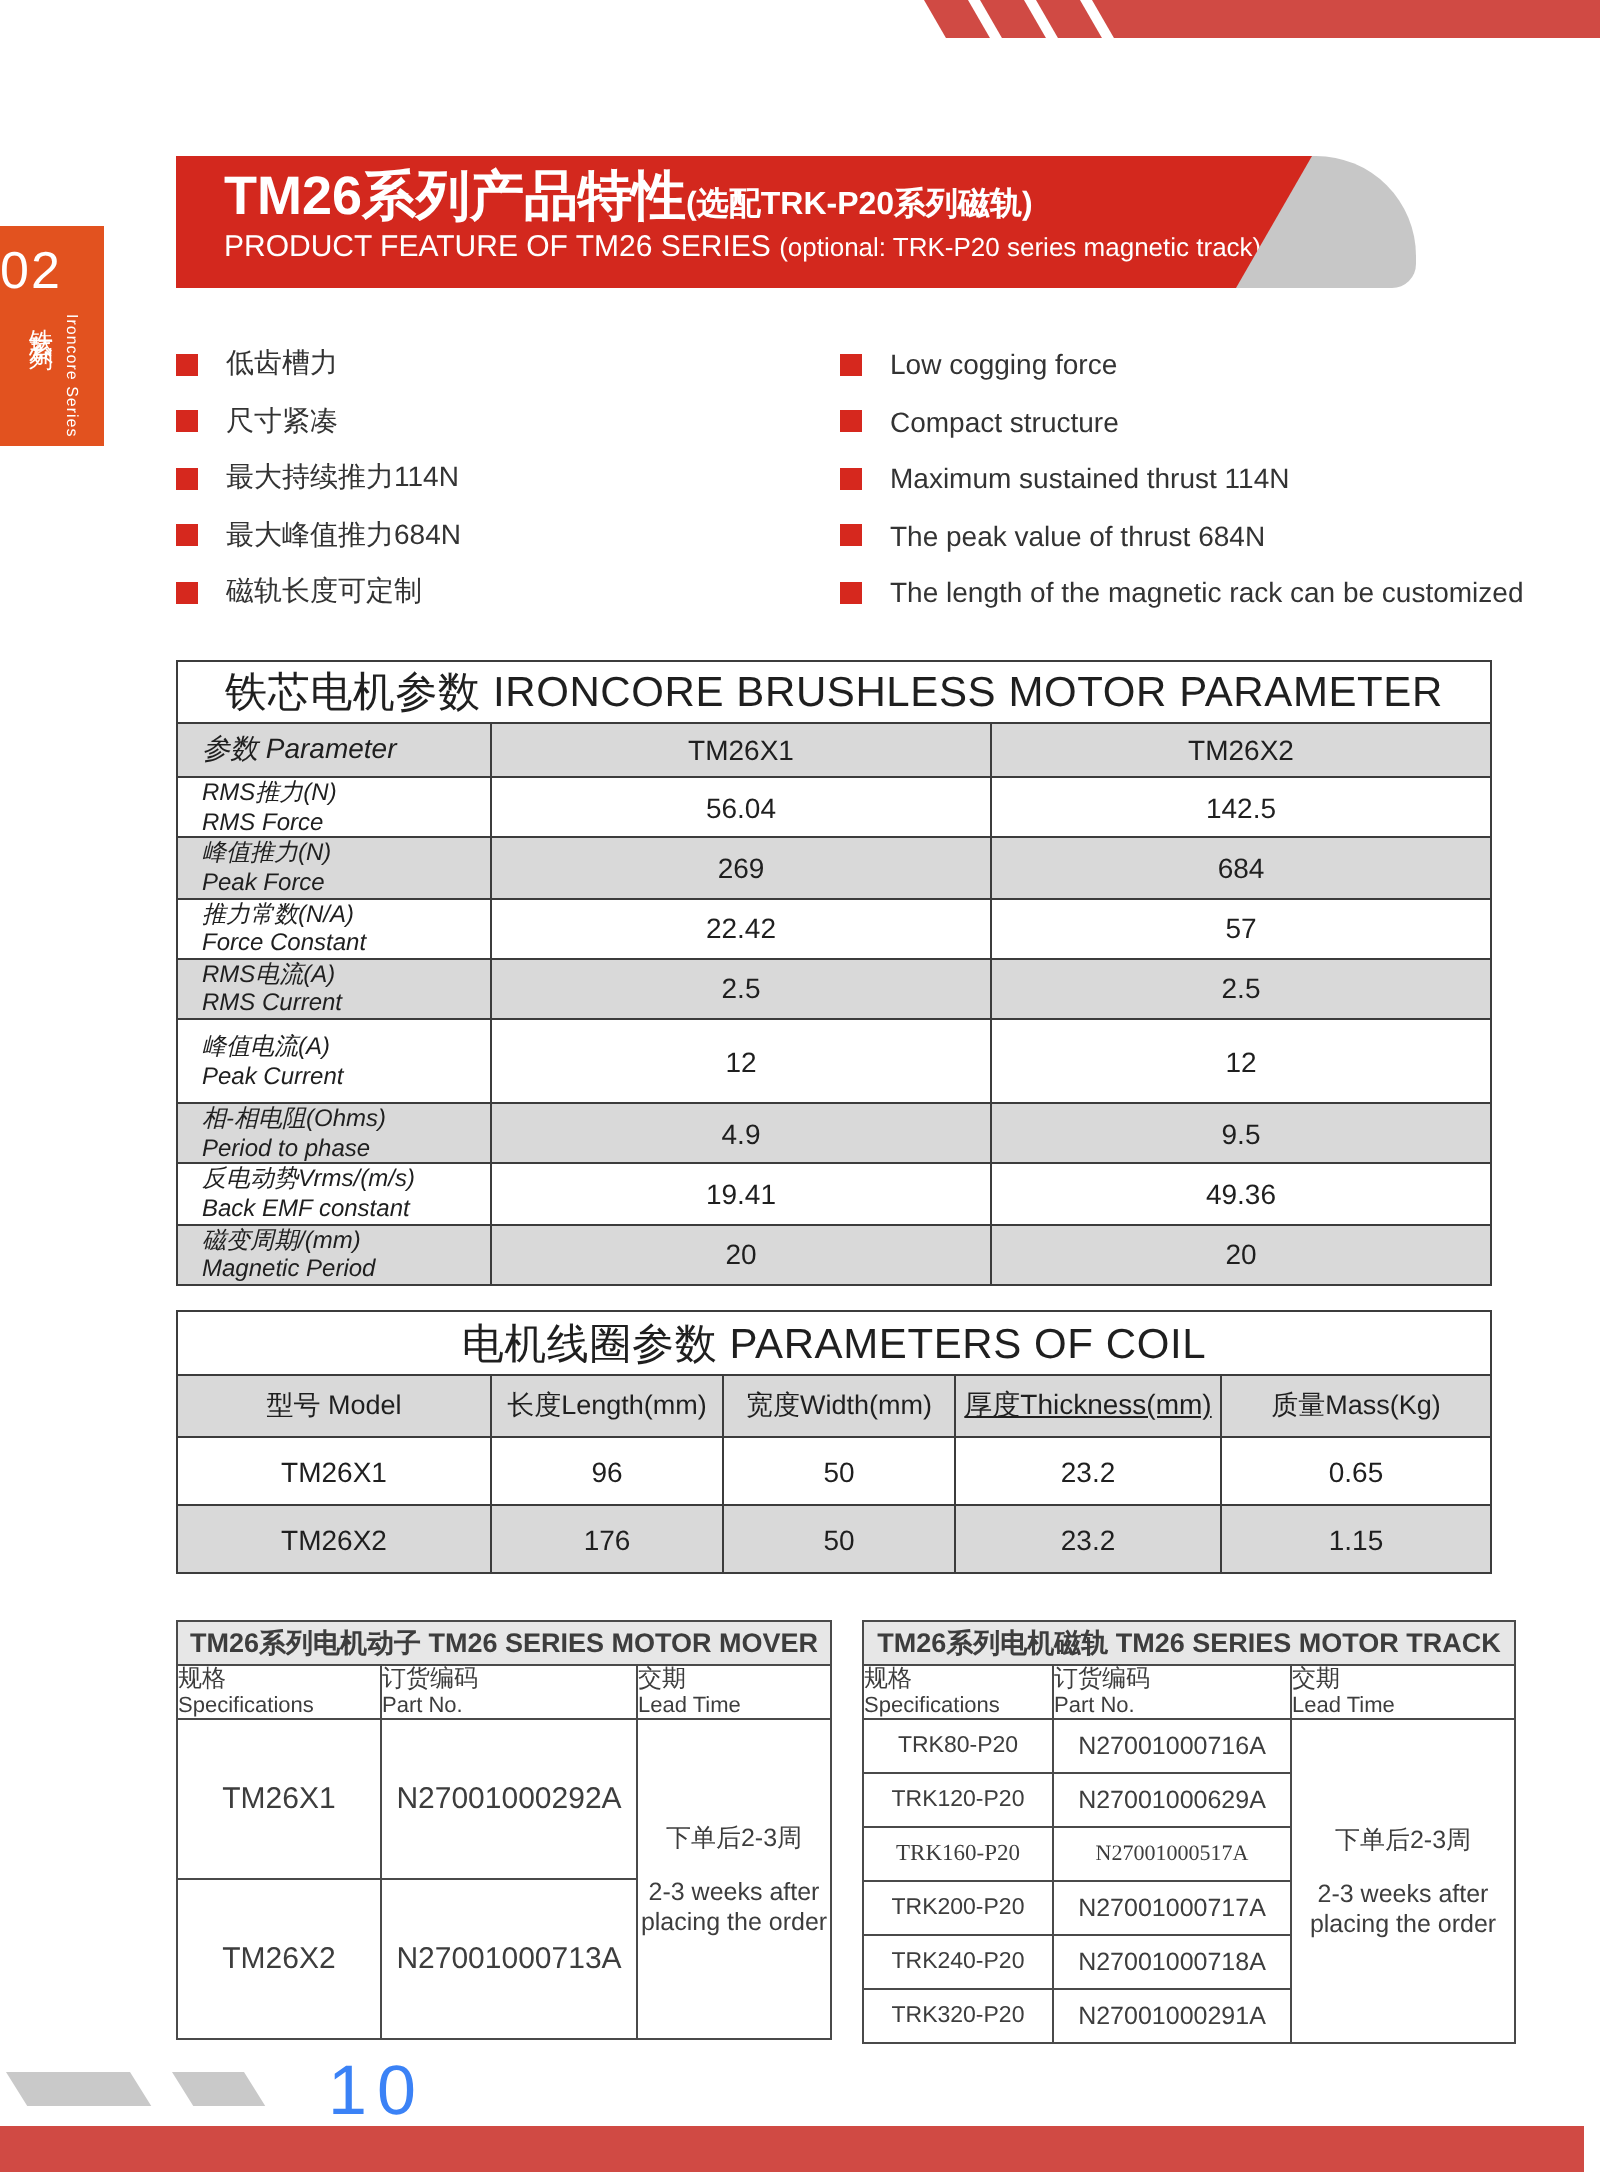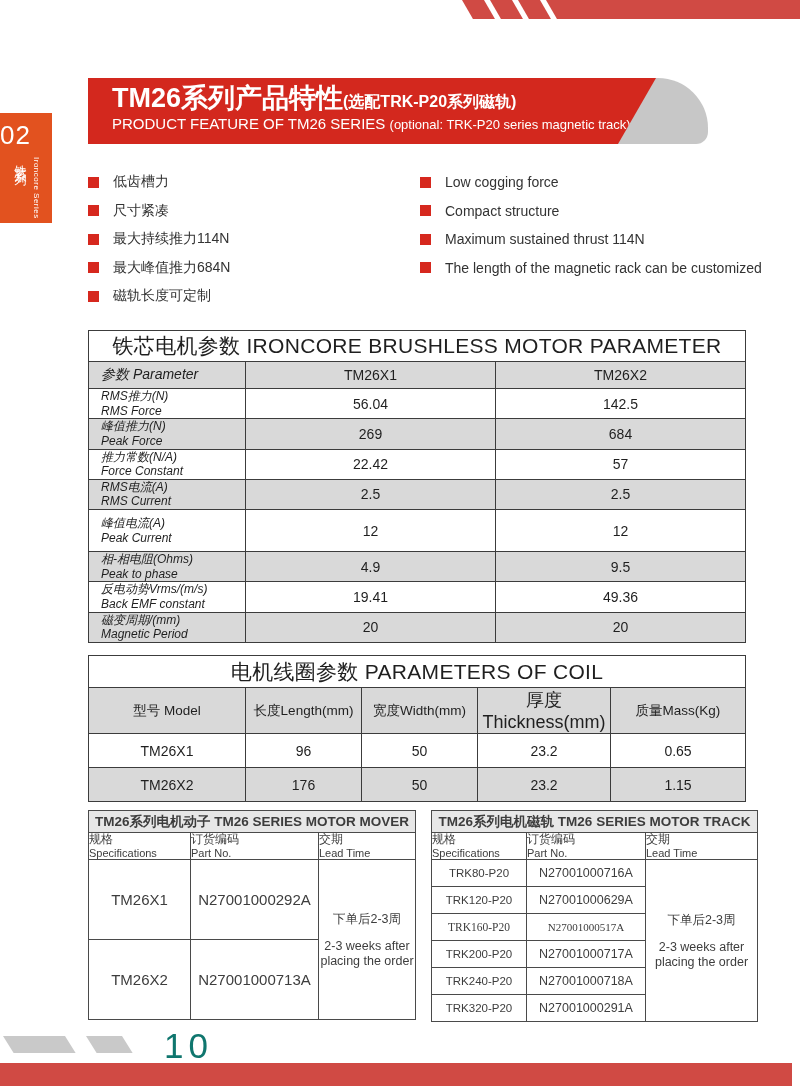--- a/index.html
+++ b/index.html
@@ -57,21 +57,21 @@
   .part{text-align:center;}
   .big{font-size:15px;}
   .mid{font-size:12px;}
   .lead{text-align:center;vertical-align:middle;}
   .lcn{font-size:12.5px;margin-bottom:11px;}
   .len{font-size:12.5px;line-height:1.2;}
 
   
   .gpiece{position:absolute;background:var(--decor_gray,#c9c9c9);
           transform:skewX(32deg);transform-origin:0 0;}
-  .pageno{position:absolute;left:164px;top:1026px;font-size:35px;color:#0f766e;letter-spacing:5px;}
+  .pageno{position:absolute;left:164px;top:1026px;font-size:35px;color:#3b82f6;letter-spacing:5px;}
   .botbar{position:absolute;left:0;top:1063px;width:792px;height:23px;
           background:var(--stripe_red,#d04a44);}
 </style>
 </head>
 <body>
 
 <div id="page">
 
   <div class="stripe" style="left:462px;width:22px;"></div>
   <div class="stripe" style="left:490px;width:22px;"></div>
@@ -120,20 +120,24 @@
         <span class="sq"></span>
         <span>Low cogging force</span>
       </div>
     <div class="feat">
         <span class="sq"></span>
         <span>Compact structure</span>
       </div>
     <div class="feat">
         <span class="sq"></span>
         <span>Maximum sustained thrust 114N</span>
+      </div>
+    <div class="feat">
+        <span class="sq"></span>
+        <span>The peak value of thrust 684N</span>
       </div>
     <div class="feat">
         <span class="sq"></span>
         <span>The length of the magnetic rack can be customized</span>
       </div>
   </div>
 
   <table class="tbl" style="left:88px;top:330px;width:658px;">
     <colgroup>
         <col style="width:157px;">
@@ -185,21 +189,21 @@
       <td class="param">
             <div>峰值电流(A)</div>
             <div>Peak Current</div>
           </td>
       <td class="val">12</td>
       <td class="val">12</td>
     </tr>
     <tr class="gray" style="height:30px;">
       <td class="param">
             <div>相-相电阻(Ohms)</div>
-            <div>Peak to phase</div>
+            <div>Period to phase</div>
           </td>
       <td class="val">4.9</td>
       <td class="val">9.5</td>
     </tr>
     <tr style="height:30px;">
       <td class="param">
             <div>反电动势Vrms/(m/s)</div>
             <div>Back EMF constant</div>
           </td>
       <td class="val">19.41</td>
@@ -225,21 +229,21 @@
         <col>
       </colgroup>
     <tbody>
         <tr style="height:32px;">
           <td colspan="5" class="ttl">电机线圈参数  PARAMETERS OF COIL</td>
         </tr>
     <tr class="gray" style="height:31px;">
       <td class="val" style="font-size:13.5px;">型号  Model</td>
       <td class="val" style="font-size:13.5px;">长度Length(mm)</td>
       <td class="val" style="font-size:13.5px;">宽度Width(mm)</td>
-      <td class="val" style="font-size:18px;">厚度Thickness(mm)</td>
+      <td class="val" style="font-size:14px;text-decoration:underline;">厚度Thickness(mm)</td>
       <td class="val" style="font-size:13.5px;">质量Mass(Kg)</td>
     </tr>
     <tr style="height:34px;">
       <td class="val">TM26X1</td>
       <td class="val">96</td>
       <td class="val">50</td>
       <td class="val">23.2</td>
       <td class="val">0.65</td>
     </tr>
     <tr class="gray" style="height:34px;">

